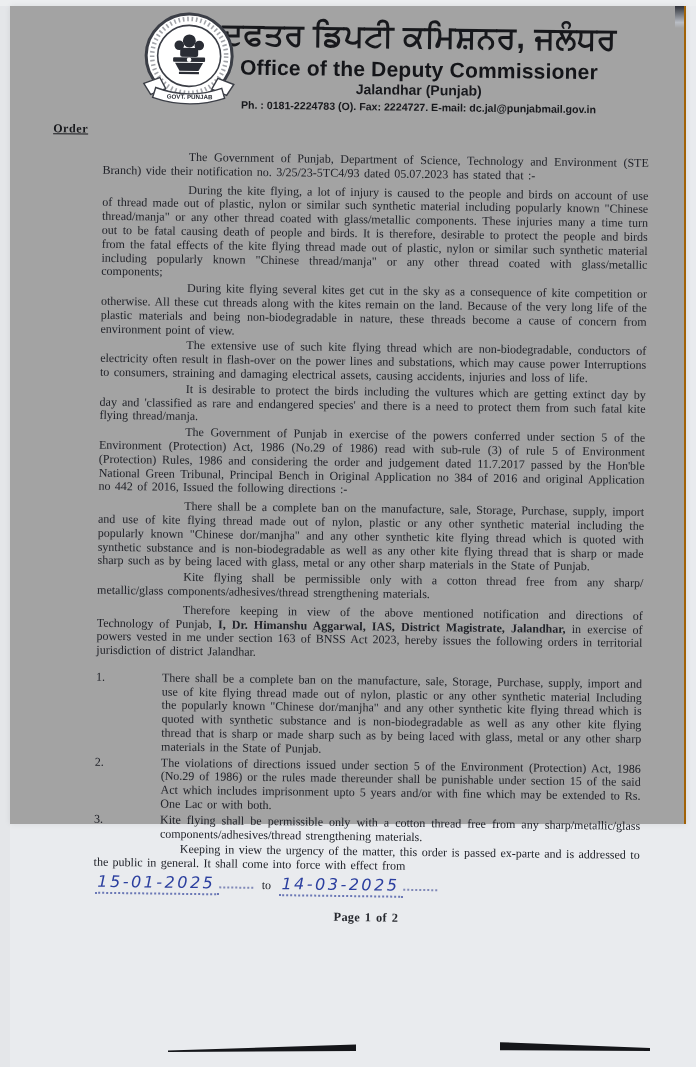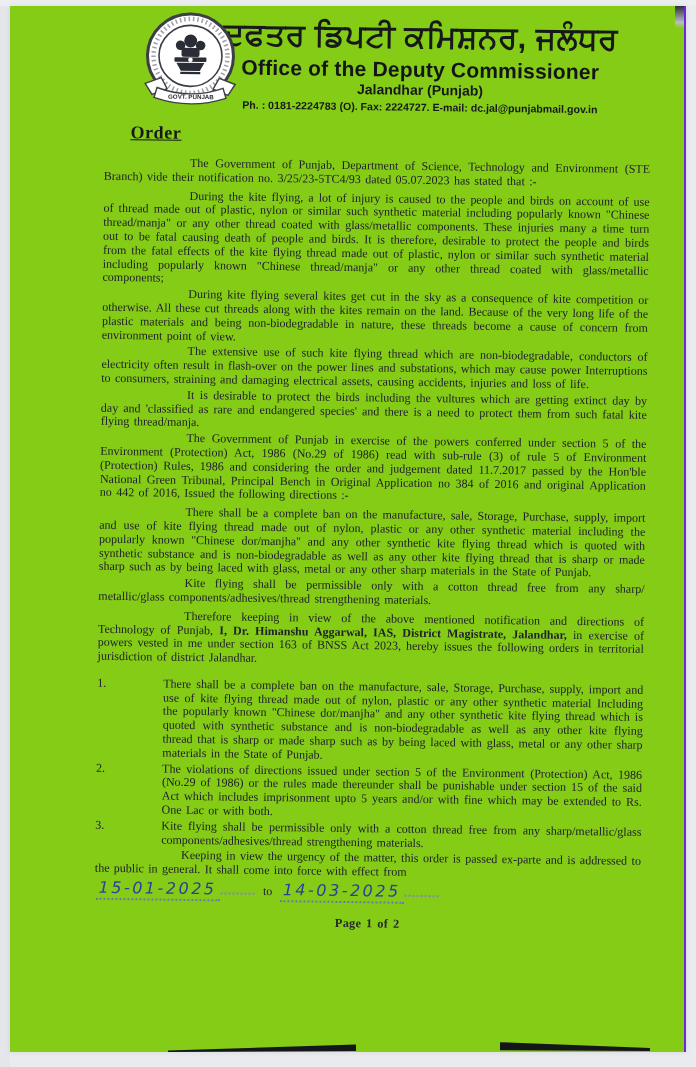--- a/index.html
+++ b/index.html
@@ -4,23 +4,23 @@
 <style>
   html,body{margin:0;padding:0;}
   body{
     width:696px;height:1067px;position:relative;overflow:hidden;
     background:#e9ebee;
     font-family:"Liberation Serif",serif;
   }
   .edge-left{position:absolute;left:0;top:0;width:10px;height:1067px;background:#e4e6e9;}
   .edge-top{position:absolute;left:0;top:0;width:696px;height:6px;background:#eceef0;}
   .paper{
-    position:absolute;left:10px;top:6px;width:674px;height:1046px;
-    background:#84cc16;
-    border-right:2px solid #6d28d9;
+    position:absolute;left:10px;top:6px;width:674px;height:818px;
+    background:#a3a3a3;
+    border-right:2px solid #a16207;
     box-shadow:0 0 6px rgba(0,0,0,.08);
   }
   .corner-mark{position:absolute;right:0;top:0;width:9px;height:22px;
     background:linear-gradient(#2e3138,#b9bdc4 75%,rgba(255,255,255,0));}
   .wedge{position:absolute;background:#15161a;}
   .wedge-a{left:168px;top:1044px;width:188px;height:8px;
     clip-path:polygon(0 82%,100% 6%,100% 88%,0 100%);}
   .wedge-b{left:500px;top:1041px;width:150px;height:10px;
     clip-path:polygon(0 12%,100% 70%,100% 100%,0 92%);}
   .content{
@@ -43,22 +43,22 @@
   }
   .title-sub{
     font-family:"Liberation Sans",sans-serif;font-weight:700;
     font-size:14px;line-height:16px;color:#17181c;
   }
   .contact{
     font-family:"Liberation Sans",sans-serif;font-weight:700;
     font-size:10.6px;line-height:13px;color:#17181c;margin-top:3px;white-space:nowrap;
   }
   .order{
-    margin:9px 0 0 116px;display:inline-block;
-    font-weight:700;font-size:18px;letter-spacing:.6px;
+    margin:9px 0 0 40px;display:inline-block;
+    font-weight:700;font-size:12px;letter-spacing:.6px;
     text-decoration:underline;color:#17181c;
   }
   
   .bodytxt{
     margin:13px 38px 0 90px;
     font-size:12px;line-height:13.8px;text-align:justify;word-spacing:1.4px;
     color:#202229;
   }
   .bodytxt p{margin:0 0 2px;text-indent:86px;}
   .bodytxt p.sp{margin-top:5px;}

